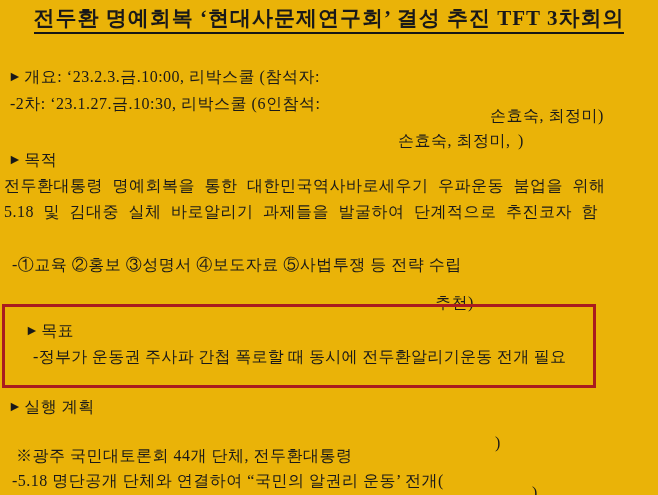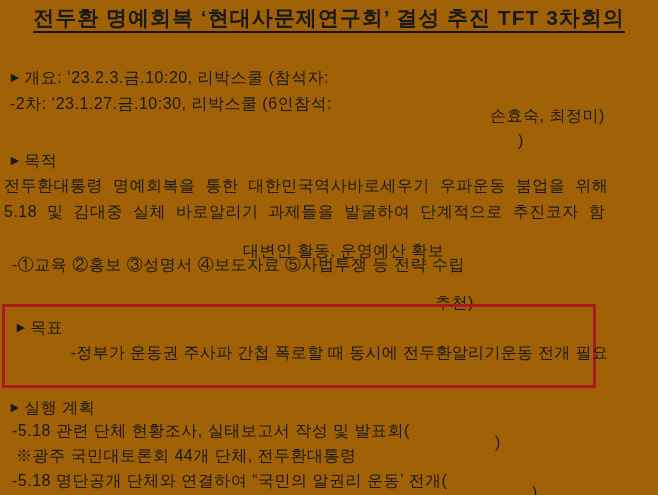--- a/index.html
+++ b/index.html
@@ -1,21 +1,21 @@
 <!DOCTYPE html>
 <html lang="ko"><head>
 <meta charset="utf-8">
 <style>
   html,body{margin:0;padding:0;}
   body{background:#e9e9e9;}
   .page{
     position:relative;
     width:658px;height:495px;
-    background:#a16207;
-    font-family:Liberation Sans, sans-serif;
+    background:#eab308;
+    font-family:Liberation Serif, serif;
     color:#191919;
     overflow:hidden;
   }
   .line{
     position:absolute;
     left:0;width:658px;
     font-size:16px;
     line-height:20px;
     letter-spacing:.5px;
     white-space:nowrap;
@@ -24,86 +24,85 @@
     top:8px;text-align:center;
     font-size:21px;font-weight:bold;letter-spacing:1px;
   }
   .title-underline{
     border-bottom:2px solid #161616;
     padding-bottom:2px;
   }
   .bullet{display:inline-block;margin-right:2px;font-size:14px;vertical-align:1px;}
   .para{word-spacing:5px;}
   .seg-abs{position:absolute;top:12px;}
-  .pad4{padding-left:4px;} .pad6{padding-left:16px;text-align:right;} .pad8{padding-left:8px;}
+  .pad4{padding-left:4px;} .pad6{padding-left:16px;} .pad8{padding-left:8px;}
   .pad10{padding-left:10px;} .pad12{padding-left:12px;} .pad16{padding-left:16px;}
   .highlight-box{
     position:absolute;
     left:2px;top:304px;
     width:594px;height:84px;
     border:3px solid #aa1b1f;
     box-sizing:border-box;
   }
   .box-line{
-    position:absolute;left:1px;width:586px;
-    font-size:16px;line-height:20px;letter-spacing:.3px;white-space:nowrap;
+    position:absolute;left:12px;width:586px;
+    font-size:16px;line-height:28px;letter-spacing:.3px;white-space:nowrap;
   }
 </style>
 </head>
 <body>
 
 <div class="page">
 
   <div class="line title-line">
     <span class="title-underline">전두환 명예회복 ‘현대사문제연구회’ 결성 추진 TFT 3차회의</span>
   </div>
 
   <div class="line pad8" style="top:67px">
-    <span class="bullet">►</span><span>개요: ‘23.2.3.금.10:20, 리박스쿨 (참석자:</span>
+    <span class="bullet">►</span><span>개요: ‘23.2.3.금.10:00, 리박스쿨 (참석자:</span>
   </div>
 
   <div class="line pad10" style="top:94px">
     <span>-2차: ‘23.1.27.금.10:30, 리박스쿨 (6인참석:</span>
     <span class="seg-abs" style="left:490px">손효숙, 최정미)</span>
   </div>
 
   <div class="line pad10" style="top:119px">
+    <span class="seg-abs" style="left:398px">손효숙, 최정미,</span>
     <span class="seg-abs" style="left:518px">)</span>
   </div>
 
   <div class="line pad8" style="top:150px">
     <span class="bullet">►</span><span>목적</span>
   </div>
 
   <div class="line pad4 para" style="top:176px">전두환대통령 명예회복을 통한 대한민국역사바로세우기 우파운동 붐업을 위해</div>
   <div class="line pad4 para" style="top:202px">5.18 및 김대중 실체 바로알리기 과제들을 발굴하여 단계적으로 추진코자 함</div>
 
   <div class="line pad12" style="top:229px">
-    <span class="seg-abs" style="left:243px">대변인 활동, 운영예산 확보</span>
   </div>
 
   <div class="line pad12" style="top:255px">-①교육 ②홍보 ③성명서 ④보도자료 ⑤사법투쟁 등 전략 수립</div>
 
   <div class="line pad12" style="top:281px">
     <span class="seg-abs" style="left:435px">추천)</span>
   </div>
 
   <div class="highlight-box" style="border-color: rgb(170, 27, 31);">
     <div class="box-line pad8" style="top:10px">
       <span class="bullet">►</span><span>목표</span>
     </div>
     <div class="box-line pad6" style="top:36px">-정부가 운동권 주사파 간첩 폭로할 때 동시에 전두환알리기운동 전개 필요</div>
   </div>
 
   <div class="line pad8" style="top:397px">
     <span class="bullet">►</span><span>실행 계획</span>
   </div>
 
   <div class="line pad12" style="top:421px">
-    <span>-5.18 관련 단체 현황조사, 실태보고서 작성 및 발표회(</span>
     <span class="seg-abs" style="left:495px">)</span>
   </div>
 
   <div class="line pad16" style="top:446px">
     <span>※광주 국민대토론회 44개 단체, 전두환대통령</span>
   </div>
 
   <div class="line pad12" style="top:471px">
     <span>-5.18 명단공개 단체와 연결하여 “국민의 알권리 운동’ 전개(</span>
     <span class="seg-abs" style="left:532px">)</span>

